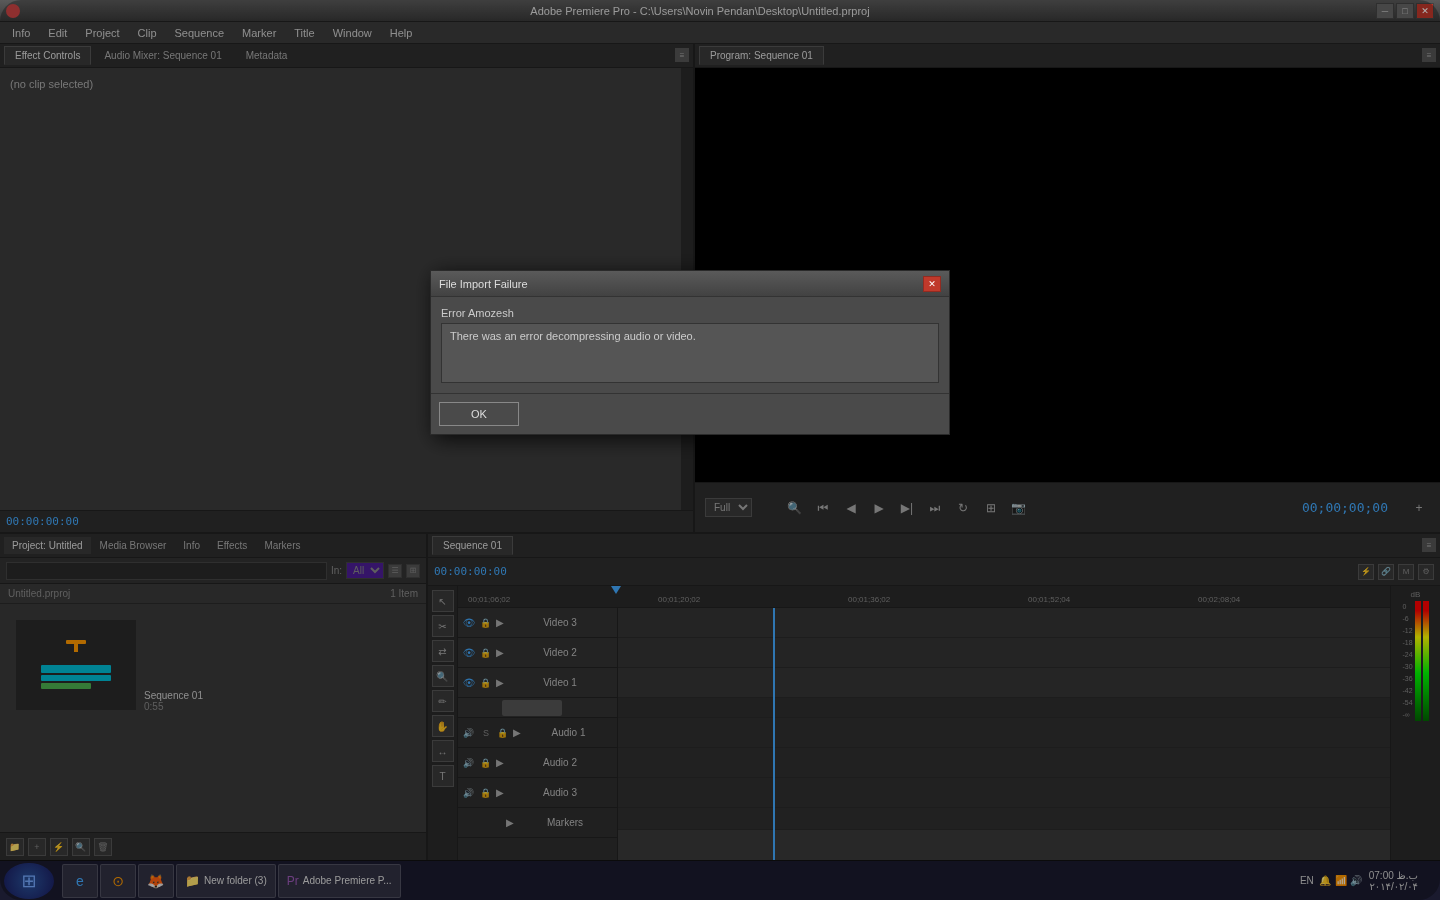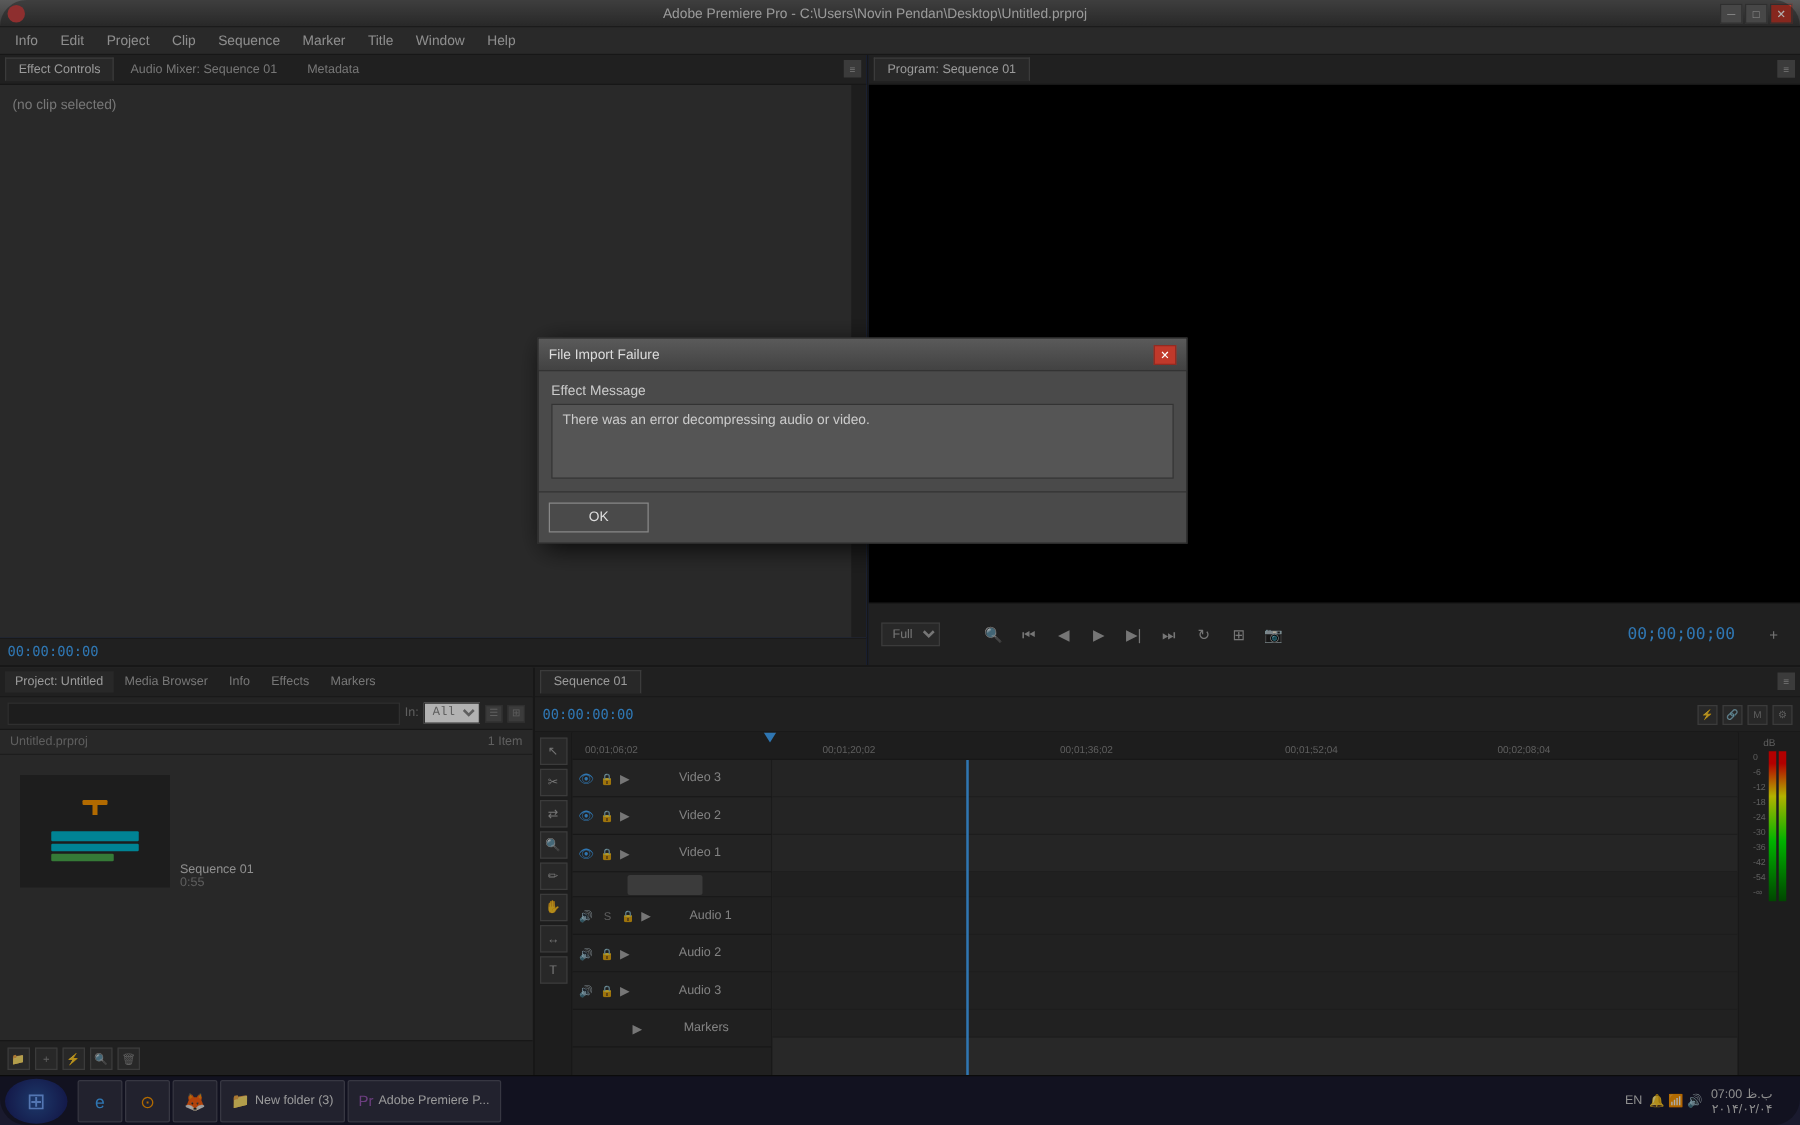--- a/index.html
+++ b/index.html
@@ -539,24 +539,23 @@
     }
 
     .panel-scrollbar {
       position: absolute;
       right: 0; top: 0; bottom: 0;
       width: 12px;
       background: #2a2a2a;
     }
 
     .in-select {
-      background: #ffffff; border: 1px solid #444;
+      background: #4c1d95; border: 1px solid #444;
       color: #888; font-size: 10px;
       padding: 1px 2px;
-      font-family: Liberation Mono, monospace;
     }
 
     .marker-btn {
       width: 14px; height: 14px;
       background: #555; border: 1px solid #444;
       display: flex; align-items: center; justify-content: center;
       font-size: 8px; color: #888; cursor: pointer;
     }
 
     .project-search {
@@ -895,21 +894,21 @@
 </div>
 
 <div id="dialog-overlay">
   <div id="dialog">
     <div class="dialog-title-bar">
       <span class="dialog-title-text">File Import Failure</span>
       <div class="dialog-close-btn">✕</div>
     </div>
     <div class="dialog-body">
       <div class="dialog-error-section">
-        <div class="dialog-error-label">Effect Message</div>
+        <div class="dialog-error-label">Error Amozesh</div>
         <div class="dialog-error-box">There was an error decompressing audio or video.</div>
       </div>
     </div>
     <div class="dialog-footer">
       <div class="dialog-ok-btn">OK</div>
     </div>
   </div>
 </div>
 
 </body></html>

